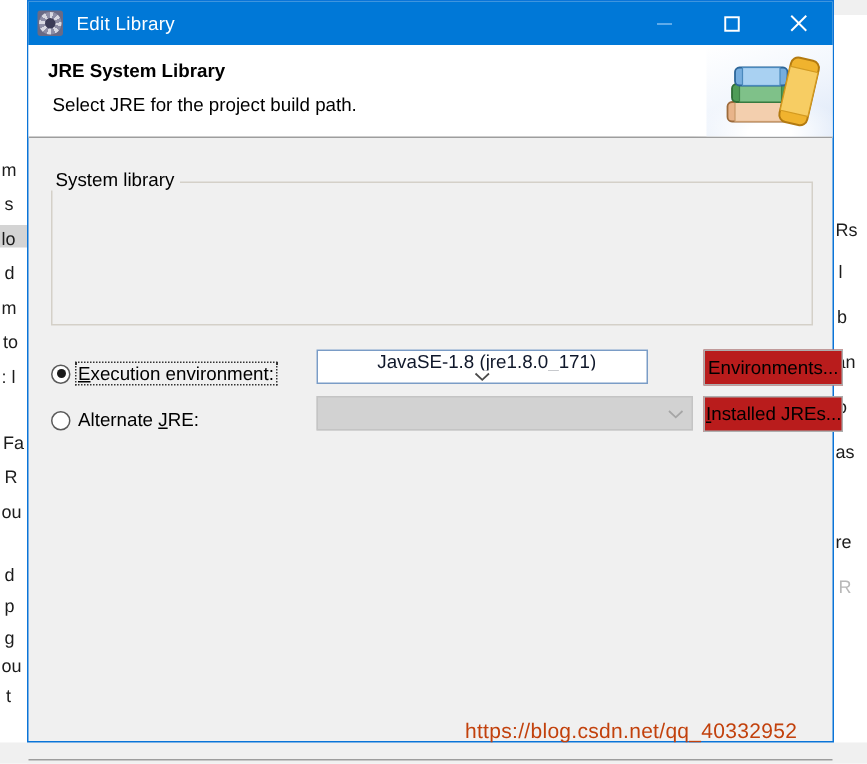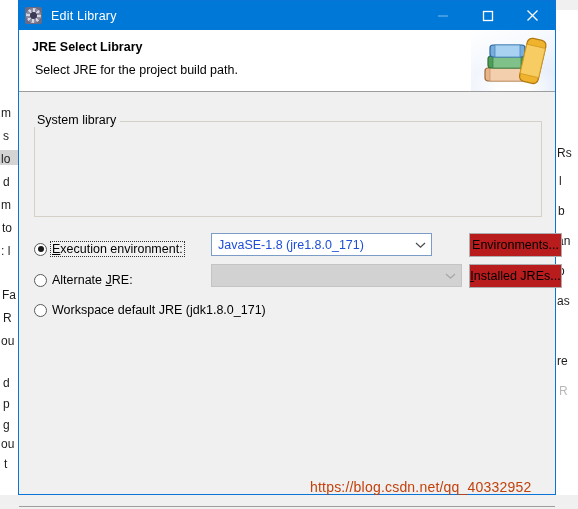--- a/index.html
+++ b/index.html
@@ -255,21 +255,22 @@
     box-sizing: border-box;
     display: flex;
     align-items: center;
     font-size: 12.5px;
   }
   #combo-env {
     left: 192px; top: 141px;
     width: 221px;
     background: #ffffff;
     border: 1px solid #7a9cc6;
-    color: #1d4ed8;
+    color: #0f172a;
+    flex-direction: column;
   }
   #combo-alt {
     left: 192px; top: 172px;
     width: 251px;
     background: #d2d2d2;
     border: 1px solid #c4c4c4;
     color: #8d8d8d;
   }
   .combo-text {
     padding-left: 6px;
@@ -292,21 +293,21 @@
     border: 1px solid #adadad;
     font-family: "Liberation Sans", sans-serif;
     font-size: 12.5px;
     color: #000;
     display: flex;
     align-items: center;
     justify-content: center;
     padding: 0;
   }
   #btn-environments { left: 450px; top: 141px; width: 93px; }
-  #btn-installed { left: 450px; top: 172px; width: 93px; }
+  #btn-installed { left: 450px; top: 172px; width: 93px; justify-content: flex-end; }
 
   
   #separator {
     position: absolute;
     left: 0;
     top: 414px;
     width: 536px;
     height: 1px;
     background: #9d9d9d;
   }
@@ -382,21 +383,21 @@
       <div class="winbtn">
         <svg width="13" height="13" viewBox="0 0 13 13">
             <line x1="1.5" y1="1.5" x2="11.5" y2="11.5" stroke="#ffffff" stroke-width="1.3"></line>
             <line x1="11.5" y1="1.5" x2="1.5" y2="11.5" stroke="#ffffff" stroke-width="1.3"></line>
           </svg>
       </div>
     </div>
   </div>
 
   <div id="header">
-    <div id="header-title">JRE Select Library</div>
+    <div id="header-title">JRE System Library</div>
     <div id="header-subtitle">Select JRE for the project build path.</div>
     <div id="header-image">
       <div class="glow"></div>
       <svg width="72" height="56" viewBox="0 0 72 56" style="position:absolute; left:8px; top:4px;">
 
         <rect x="6" y="34" width="42" height="13" rx="3" fill="#e8b48a" stroke="#9c6b3c" stroke-width="1.2"></rect>
         <rect x="11" y="34" width="32" height="13" fill="#f3cfae" stroke="#c9996a" stroke-width="0.8"></rect>
 
         <rect x="9" y="22" width="38" height="12" rx="3" fill="#4e9c57" stroke="#2e6d36" stroke-width="1.2"></rect>
         <rect x="14" y="22" width="28" height="12" fill="#7fc189" stroke="#3f8449" stroke-width="0.8"></rect>
@@ -446,25 +447,19 @@
       <span class="combo-arrow">
         <svg width="11" height="8" viewBox="0 0 11 8">
             <path d="M1 2 L5.5 6.2 L10 2" fill="none" stroke="#a6a6a6" stroke-width="1.2"></path>
           </svg>
       </span>
     </div>
     <button class="pushbtn" id="btn-installed">
         <span><span class="ul">I</span>nstalled JREs...</span>
       </button>
 
-    <div class="row" id="row3">
-      <div class="radio-wrap">
-        <span class="radio-dot"></span>
-        <span class="radio-label">Workspace default JRE (jdk1.8.0_171)</span>
-      </div>
-    </div>
 
     <div id="separator"></div>
 
   </div>
 </div>
 
 <div id="watermark">https://blog.csdn.net/qq_40332952</div>
 
 </body></html>

